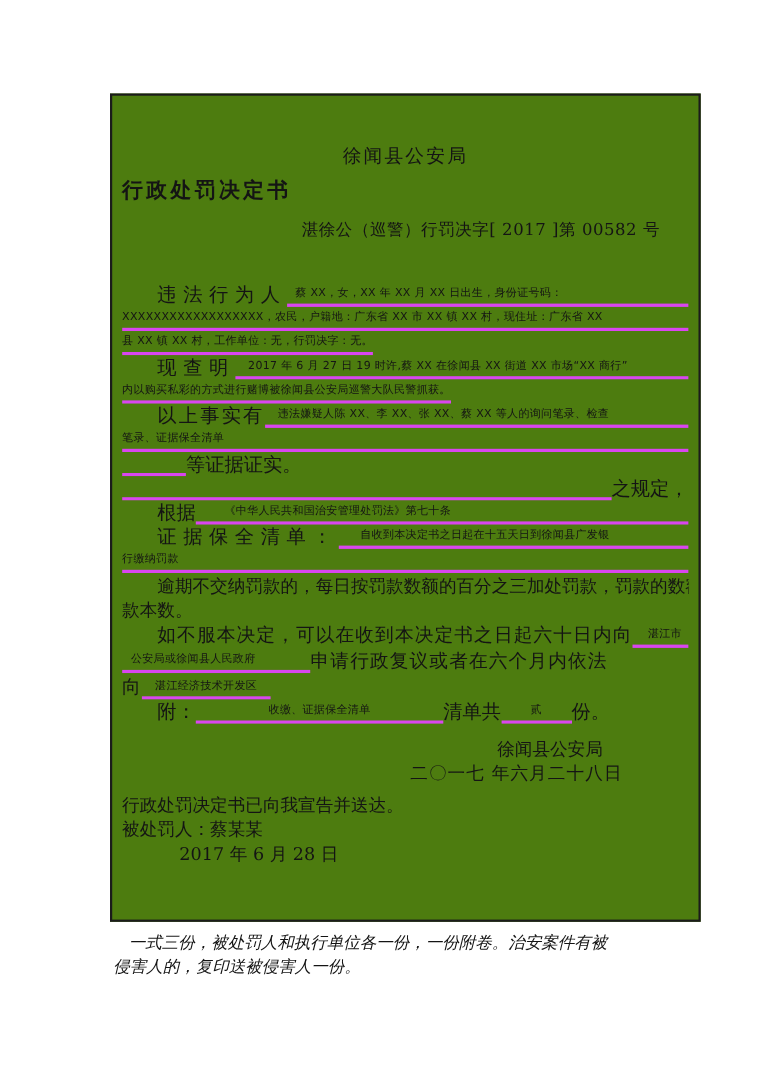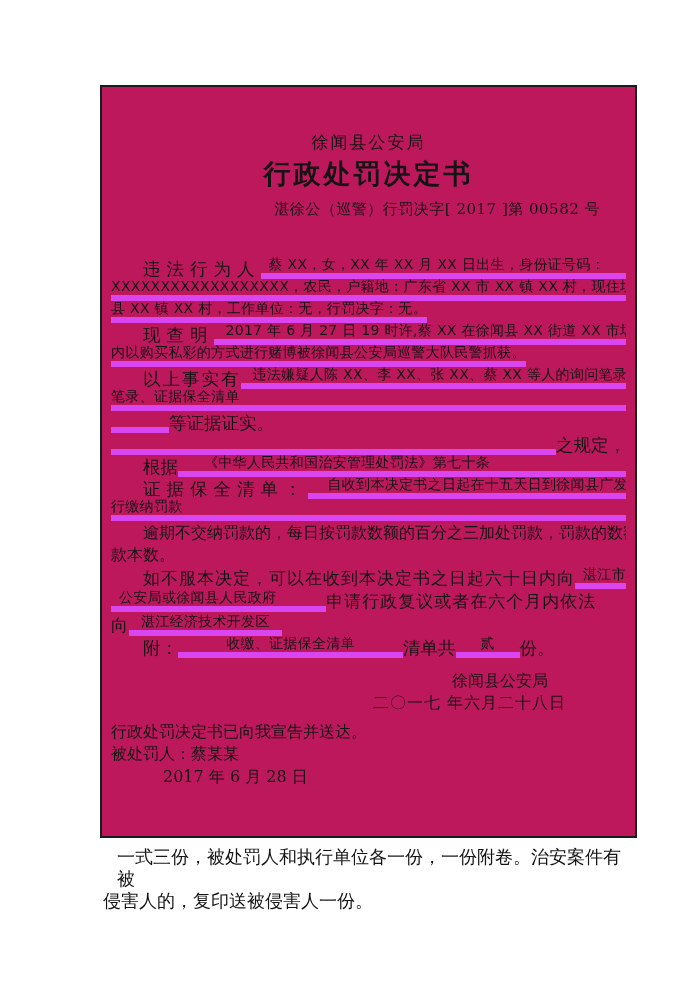--- a/index.html
+++ b/index.html
@@ -4,56 +4,56 @@
 <style>
   html,body{margin:0;padding:0;}
   body{
     width:700px;height:990px;position:relative;background:#ffffff;
     font-family:"DejaVu Serif","Liberation Serif",serif;color:#141414;
     -webkit-font-smoothing:antialiased;
   }
   .sheet{
     position:absolute;left:100px;top:85px;width:537px;height:753px;
     box-sizing:border-box;border:2px solid #1b1b1b;
-    padding:44px 9px 0 9px;background:#be185d;
+    padding:44px 9px 0 9px;background:#4d7c0f;
   }
   
   .hdr-agency{text-align:center;font-size:17px;letter-spacing:2px;line-height:22px;}
-  .hdr-title{text-align:center;font-weight:bold;font-size:27px;letter-spacing:3px;line-height:34px;margin-top:4px;
-    font-family:Liberation Serif, serif;}
+  .hdr-title{text-align:left;font-weight:bold;font-size:19px;letter-spacing:3px;line-height:34px;margin-top:4px;
+    font-family:Liberation Mono, monospace;}
   .hdr-number{font-size:15px;line-height:20px;margin-top:8px;text-align:right;padding-right:26px;letter-spacing:0.5px;}
   
   .form{margin-top:38px;}
   .ln{display:flex;align-items:flex-end;height:22px;white-space:nowrap;overflow:hidden;}
   .ln.tall{height:23.5px;text-align:center;}
   .lbl{font-size:17.5px;line-height:20px;}
   .lbl.sp{letter-spacing:6px;}
   .lbl.sp2{letter-spacing:2px;}
   .big{font-size:17px;letter-spacing:1px;line-height:21px;}
   .reg{font-size:16px;line-height:20px;}
   .fill{
-    font-size:14px;line-height:18px;border-bottom:6px solid #d946ef;
+    font-size:10px;line-height:18px;border-bottom:3px solid #d946ef;
     font-family:"DejaVu Sans","Liberation Sans",sans-serif;letter-spacing:0.3px;
   }
   .grow{flex:1 1 auto;}
   .ind{margin-left:32px;}
   .ctr{text-align:center;}
   .pl8{padding-left:8px;}  .pl12{padding-left:12px;}  .pl20{padding-left:20px;}
   .pl26{padding-left:26px;} .pr50{padding-right:50px;} .pr12{padding-right:12px;}
   .w58{width:58px;flex:0 0 auto;}
   .w225{width:225px;flex:0 0 auto;}
   .w64{width:64px;flex:0 0 auto;}
   
   .sig{margin-top:12px;font-size:16px;line-height:22.5px;text-align:right;}
   .sig-agency{padding-right:78px;}
   .sig-date{padding-right:60px;letter-spacing:1px;}
   .delivery{margin-top:6px;font-size:16px;line-height:22.5px;}
   .delivery .date{padding-left:52px;}
   
-  .footnote{position:absolute;left:103px;top:846px;width:520px;font-size:18px;line-height:22px;}
+  .footnote{position:absolute;left:103px;top:846px;width:520px;font-size:15px;line-height:22px;font-style:italic;}
   .footnote .fn1{padding-left:14px;}
 </style>
 </head>
 <body>
 
 <div class="sheet">
 
   <div class="hdr-agency">徐闻县公安局</div>
   <div class="hdr-title">行政处罚决定书</div>
   <div class="hdr-number">湛徐公（巡警）行罚决字[ 2017 ]第 00582 号</div>

